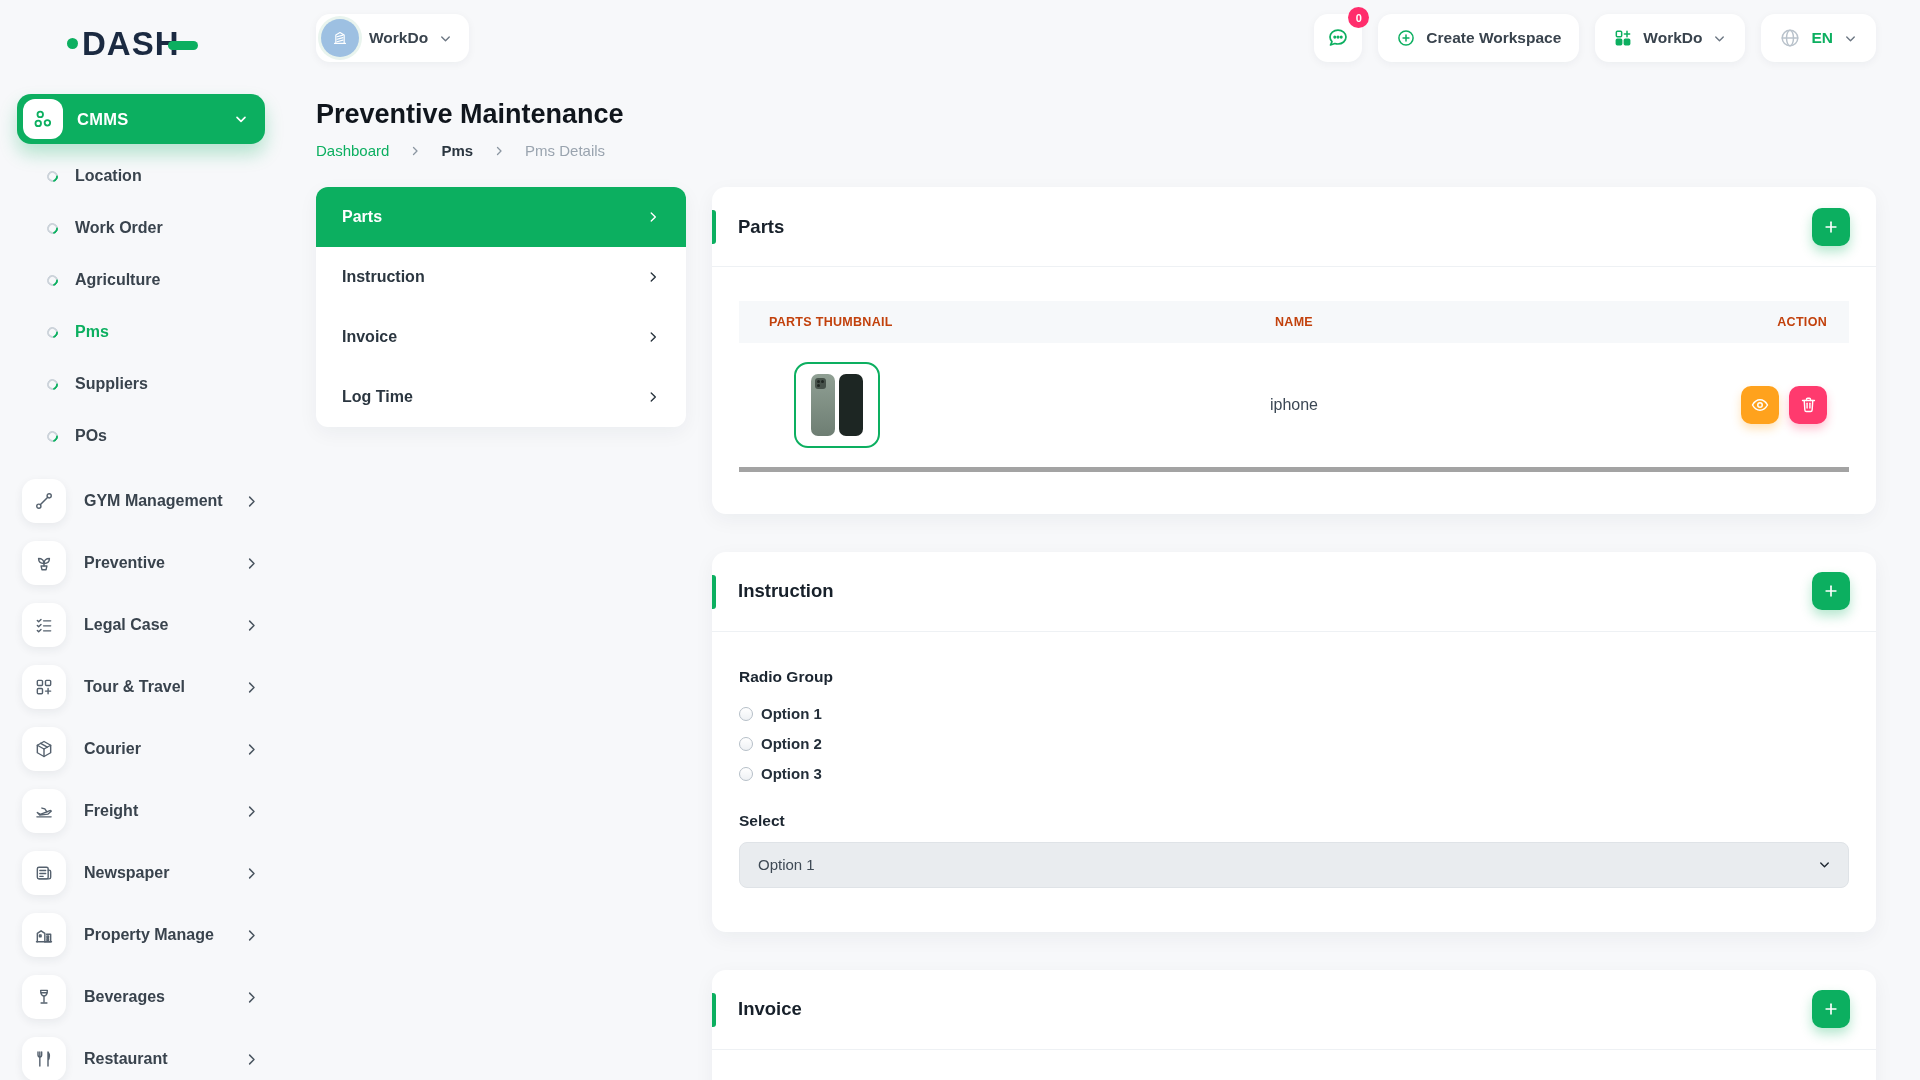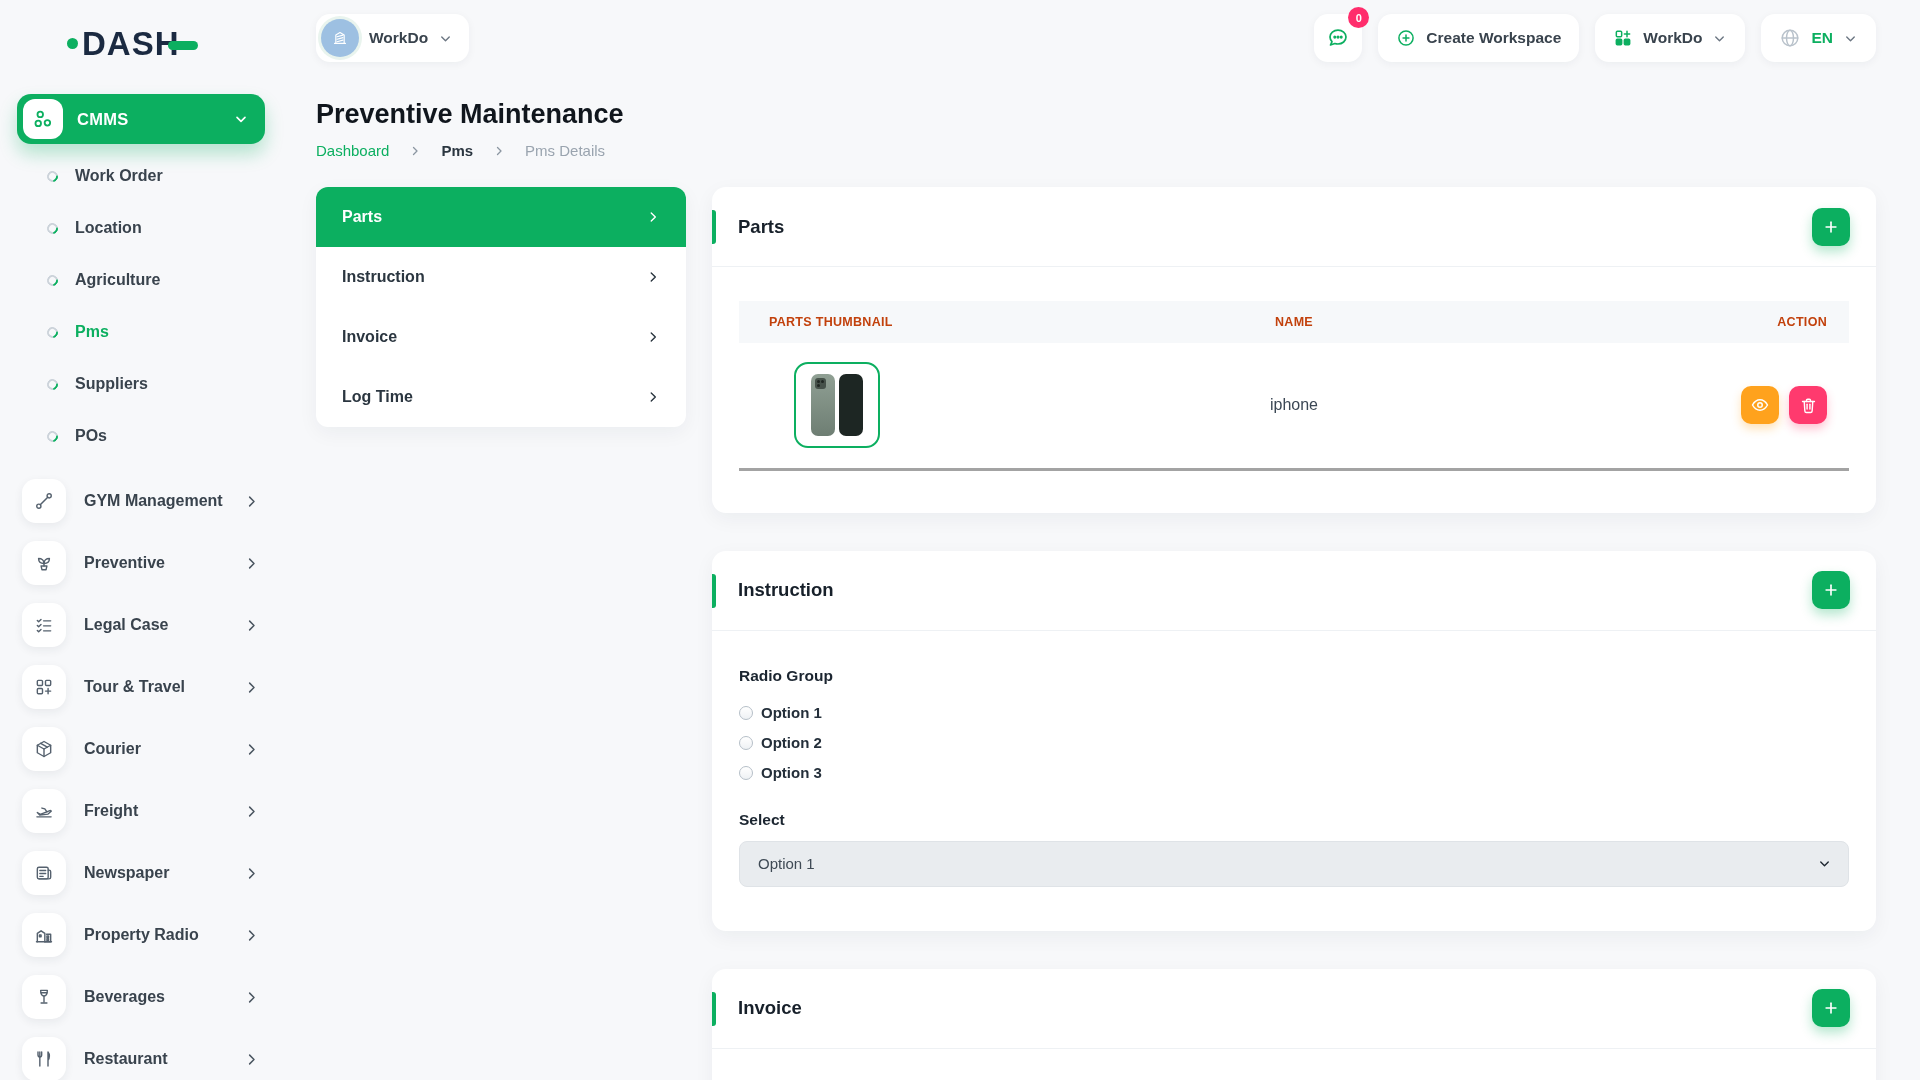--- a/index.html
+++ b/index.html
@@ -87,21 +87,21 @@
   .card-title { font-size:18.5px; font-weight:700; color:#17202a; }
   .add-btn { width:38px; height:38px; border-radius:10px; background:#0caf60; color:#fff; display:flex; align-items:center; justify-content:center; box-shadow:0 6px 12px rgba(12,175,96,.3); }
 
   .parts-body { padding:34px 27px 42px; }
   table.parts-table { width:100%; border-collapse:collapse; }
   .parts-table thead tr { background:#f6f8fa; height:42px; }
   .parts-table th { font-size:12.5px; font-weight:700; color:#c2410c; letter-spacing:.3px; }
   .th-thumb { text-align:left; padding-left:30px; width:33%; }
   .th-name { text-align:center; width:34%; }
   .th-action { text-align:right; padding-right:22px; width:33%; }
-  .parts-table td { border-bottom:3px solid #a3a3a3; height:126px; }
+  .parts-table td { border-bottom:5px solid #a3a3a3; height:126px; }
   .td-thumb { padding-left:55px; }
   .thumb-wrap { width:86px; height:86px; border:2px solid #0caf60; border-radius:14px; background:#fff; display:flex; align-items:center; justify-content:center; gap:4px; cursor:pointer; }
   .phone-back { width:24px; height:62px; border-radius:7px; background:linear-gradient(180deg,#90a094,#6e7e73); position:relative; }
   .cam-module { position:absolute; top:4px; left:4px; width:11px; height:11px; border-radius:3px; background:#46524a; }
   .cam-dot { position:absolute; width:3px; height:3px; border-radius:50%; background:#1f2722; }
   .cam-dot.d1 { top:2px; left:2px; } .cam-dot.d2 { bottom:2px; left:2px; } .cam-dot.d3 { top:2px; right:2px; }
   .phone-front { width:24px; height:62px; border-radius:7px; background:#1d2623; padding:2px; }
   .screen { width:100%; height:100%; border-radius:5px; background:linear-gradient(160deg,#c9f5e5 0%,#49a38a 55%,#14483b 100%); }
   .td-name { text-align:center; font-size:16px; color:#3b4754; }
   .td-action { text-align:right; padding-right:22px; }
@@ -149,25 +149,25 @@
       </span>
       <span class="cmms-label">CMMS</span>
       <svg class="chev" width="16" height="16" viewBox="0 0 24 24" fill="none" stroke="currentColor" stroke-width="2.4" stroke-linecap="round" stroke-linejoin="round">
           <polyline points="6 9.5 12 15.5 18 9.5"></polyline>
         </svg>
     </button>
 
     <nav class="submenu">
       <div class="sub-item">
         <span class="donut"></span>
-        <span class="sub-label">Work Order</span>
+        <span class="sub-label">Location</span>
       </div>
       <div class="sub-item">
         <span class="donut"></span>
-        <span class="sub-label">Location</span>
+        <span class="sub-label">Work Order</span>
       </div>
       <div class="sub-item">
         <span class="donut"></span>
         <span class="sub-label">Agriculture</span>
       </div>
       <div class="sub-item active">
         <span class="donut"></span>
         <span class="sub-label">Pms</span>
       </div>
       <div class="sub-item">
@@ -292,21 +292,21 @@
         <span class="mod-icon">
           <svg width="20" height="20" viewBox="0 0 24 24" fill="none" stroke="currentColor" stroke-width="1.7" stroke-linecap="round" stroke-linejoin="round">
               <path d="M4 20 V10 l4.5-3 4.5 3 v10"></path>
               <path d="M13 20 h7 V11 h-5"></path>
               <path d="M3 20 h18"></path>
               <rect x="6.5" y="12" width="2" height="2"></rect>
               <rect x="15.5" y="13" width="2" height="2"></rect>
               <rect x="15.5" y="16.5" width="2" height="2"></rect>
             </svg>
         </span>
-        <span class="mod-label">Property Radio</span>
+        <span class="mod-label">Property Manage</span>
         <svg class="chev" width="15" height="15" viewBox="0 0 24 24" fill="none" stroke="currentColor" stroke-width="2.4" stroke-linecap="round" stroke-linejoin="round">
             <polyline points="9 5 16 12 9 19"></polyline>
           </svg>
       </div>
 
       <div class="mod-item">
         <span class="mod-icon">
           <svg width="20" height="20" viewBox="0 0 24 24" fill="none" stroke="currentColor" stroke-width="1.7" stroke-linecap="round" stroke-linejoin="round">
               <path d="M8 4 h8 c0 4.2 -1.6 6.8 -4 6.8 S8 8.2 8 4 Z"></path>
               <line x1="8.4" y1="6.8" x2="15.6" y2="6.8"></line>

